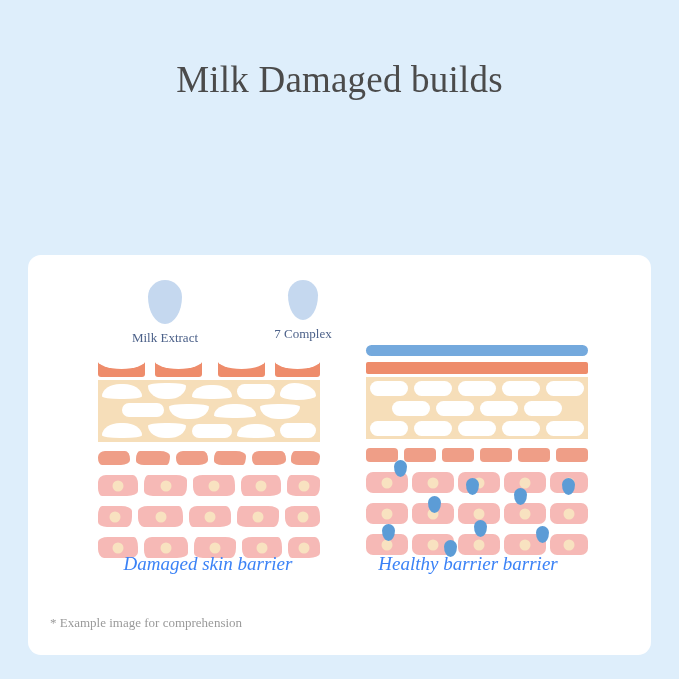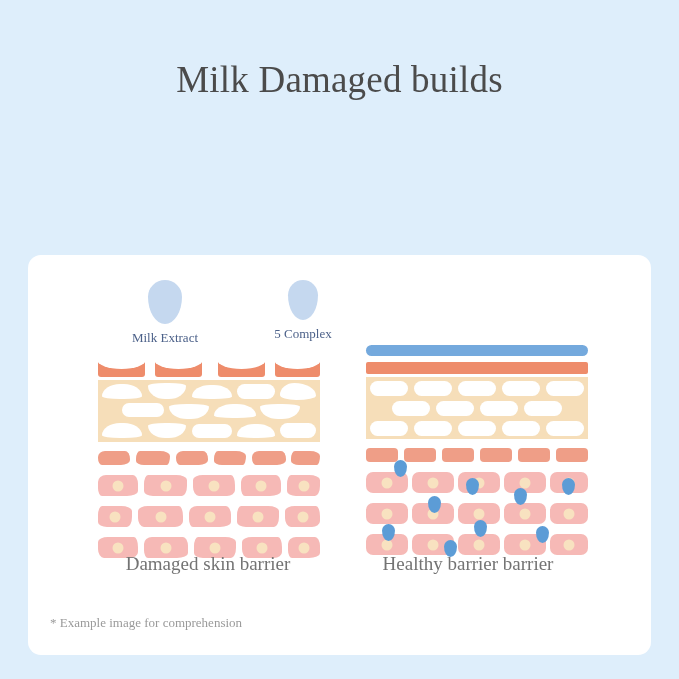--- a/index.html
+++ b/index.html
@@ -183,24 +183,25 @@
     background: #5c9cd6;
     border-radius: 50% 50% 50% 50% / 62% 62% 38% 38%;
     transform: rotate(180deg);
     z-index: 4;
   }
 
   
   .caption {
     position: absolute;
     top: 298px;
-    color: #737373;
+    color: #3b82f6;
     font-size: 19px;
     text-align: center;
     width: 280px;
+    font-style: italic;
   }
   .cap-left  { left: 40px; }
   .cap-right { left: 300px; }
 
   .footnote {
     position: absolute;
     left: 22px;
     top: 360px;
     color: #9a9a9a;
     font-size: 13px;
@@ -218,21 +219,21 @@
   <div class="ing ing-milk">
     <div class="drop-icon"></div>
     <div class="ing-text">
       <span>Milk Extract</span>
     </div>
   </div>
 
   <div class="ing ing-cer">
     <div class="drop-icon"></div>
     <div class="ing-text">
-      <span>5 Complex</span>
+      <span>7 Complex</span>
     </div>
   </div>
 
   <div class="diagram diag-left">
 
     <div class="broken-row">
       <div class="brk" style="left:0px;width:47px;"></div>
       <div class="brk" style="left:57px;width:47px;"></div>
       <div class="brk" style="left:120px;width:47px;"></div>
       <div class="brk" style="left:177px;width:45px;"></div>

